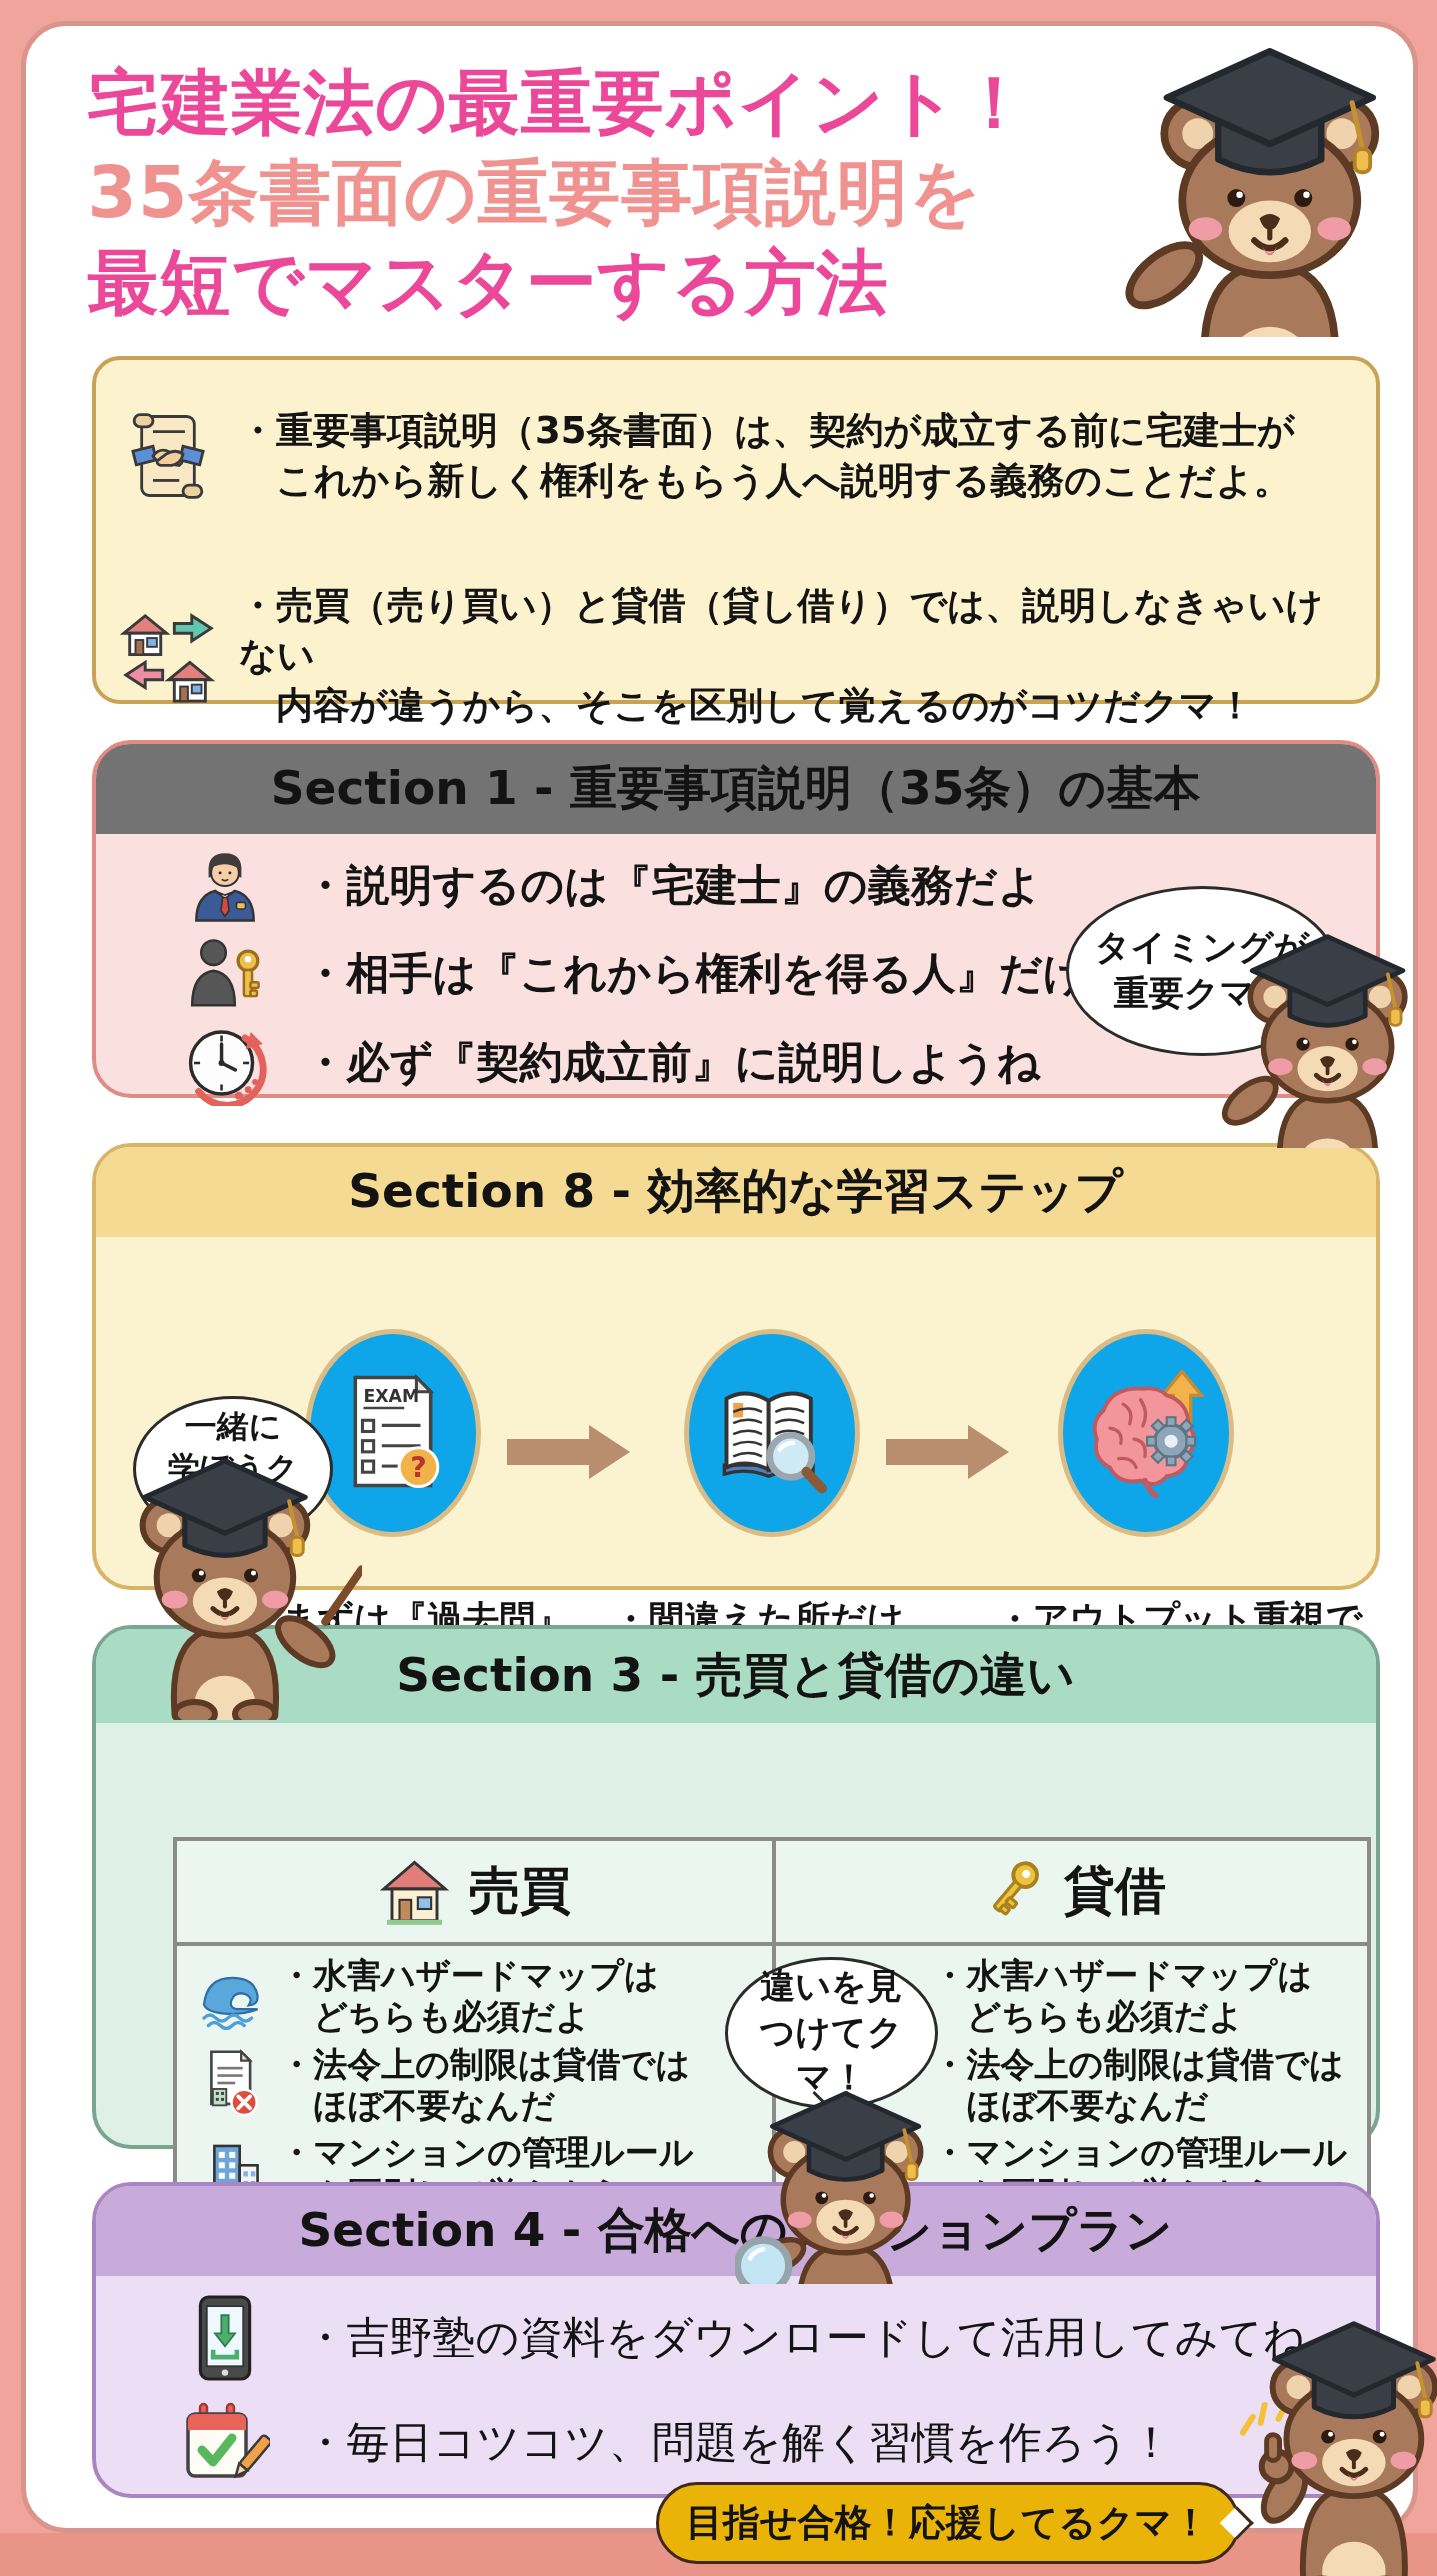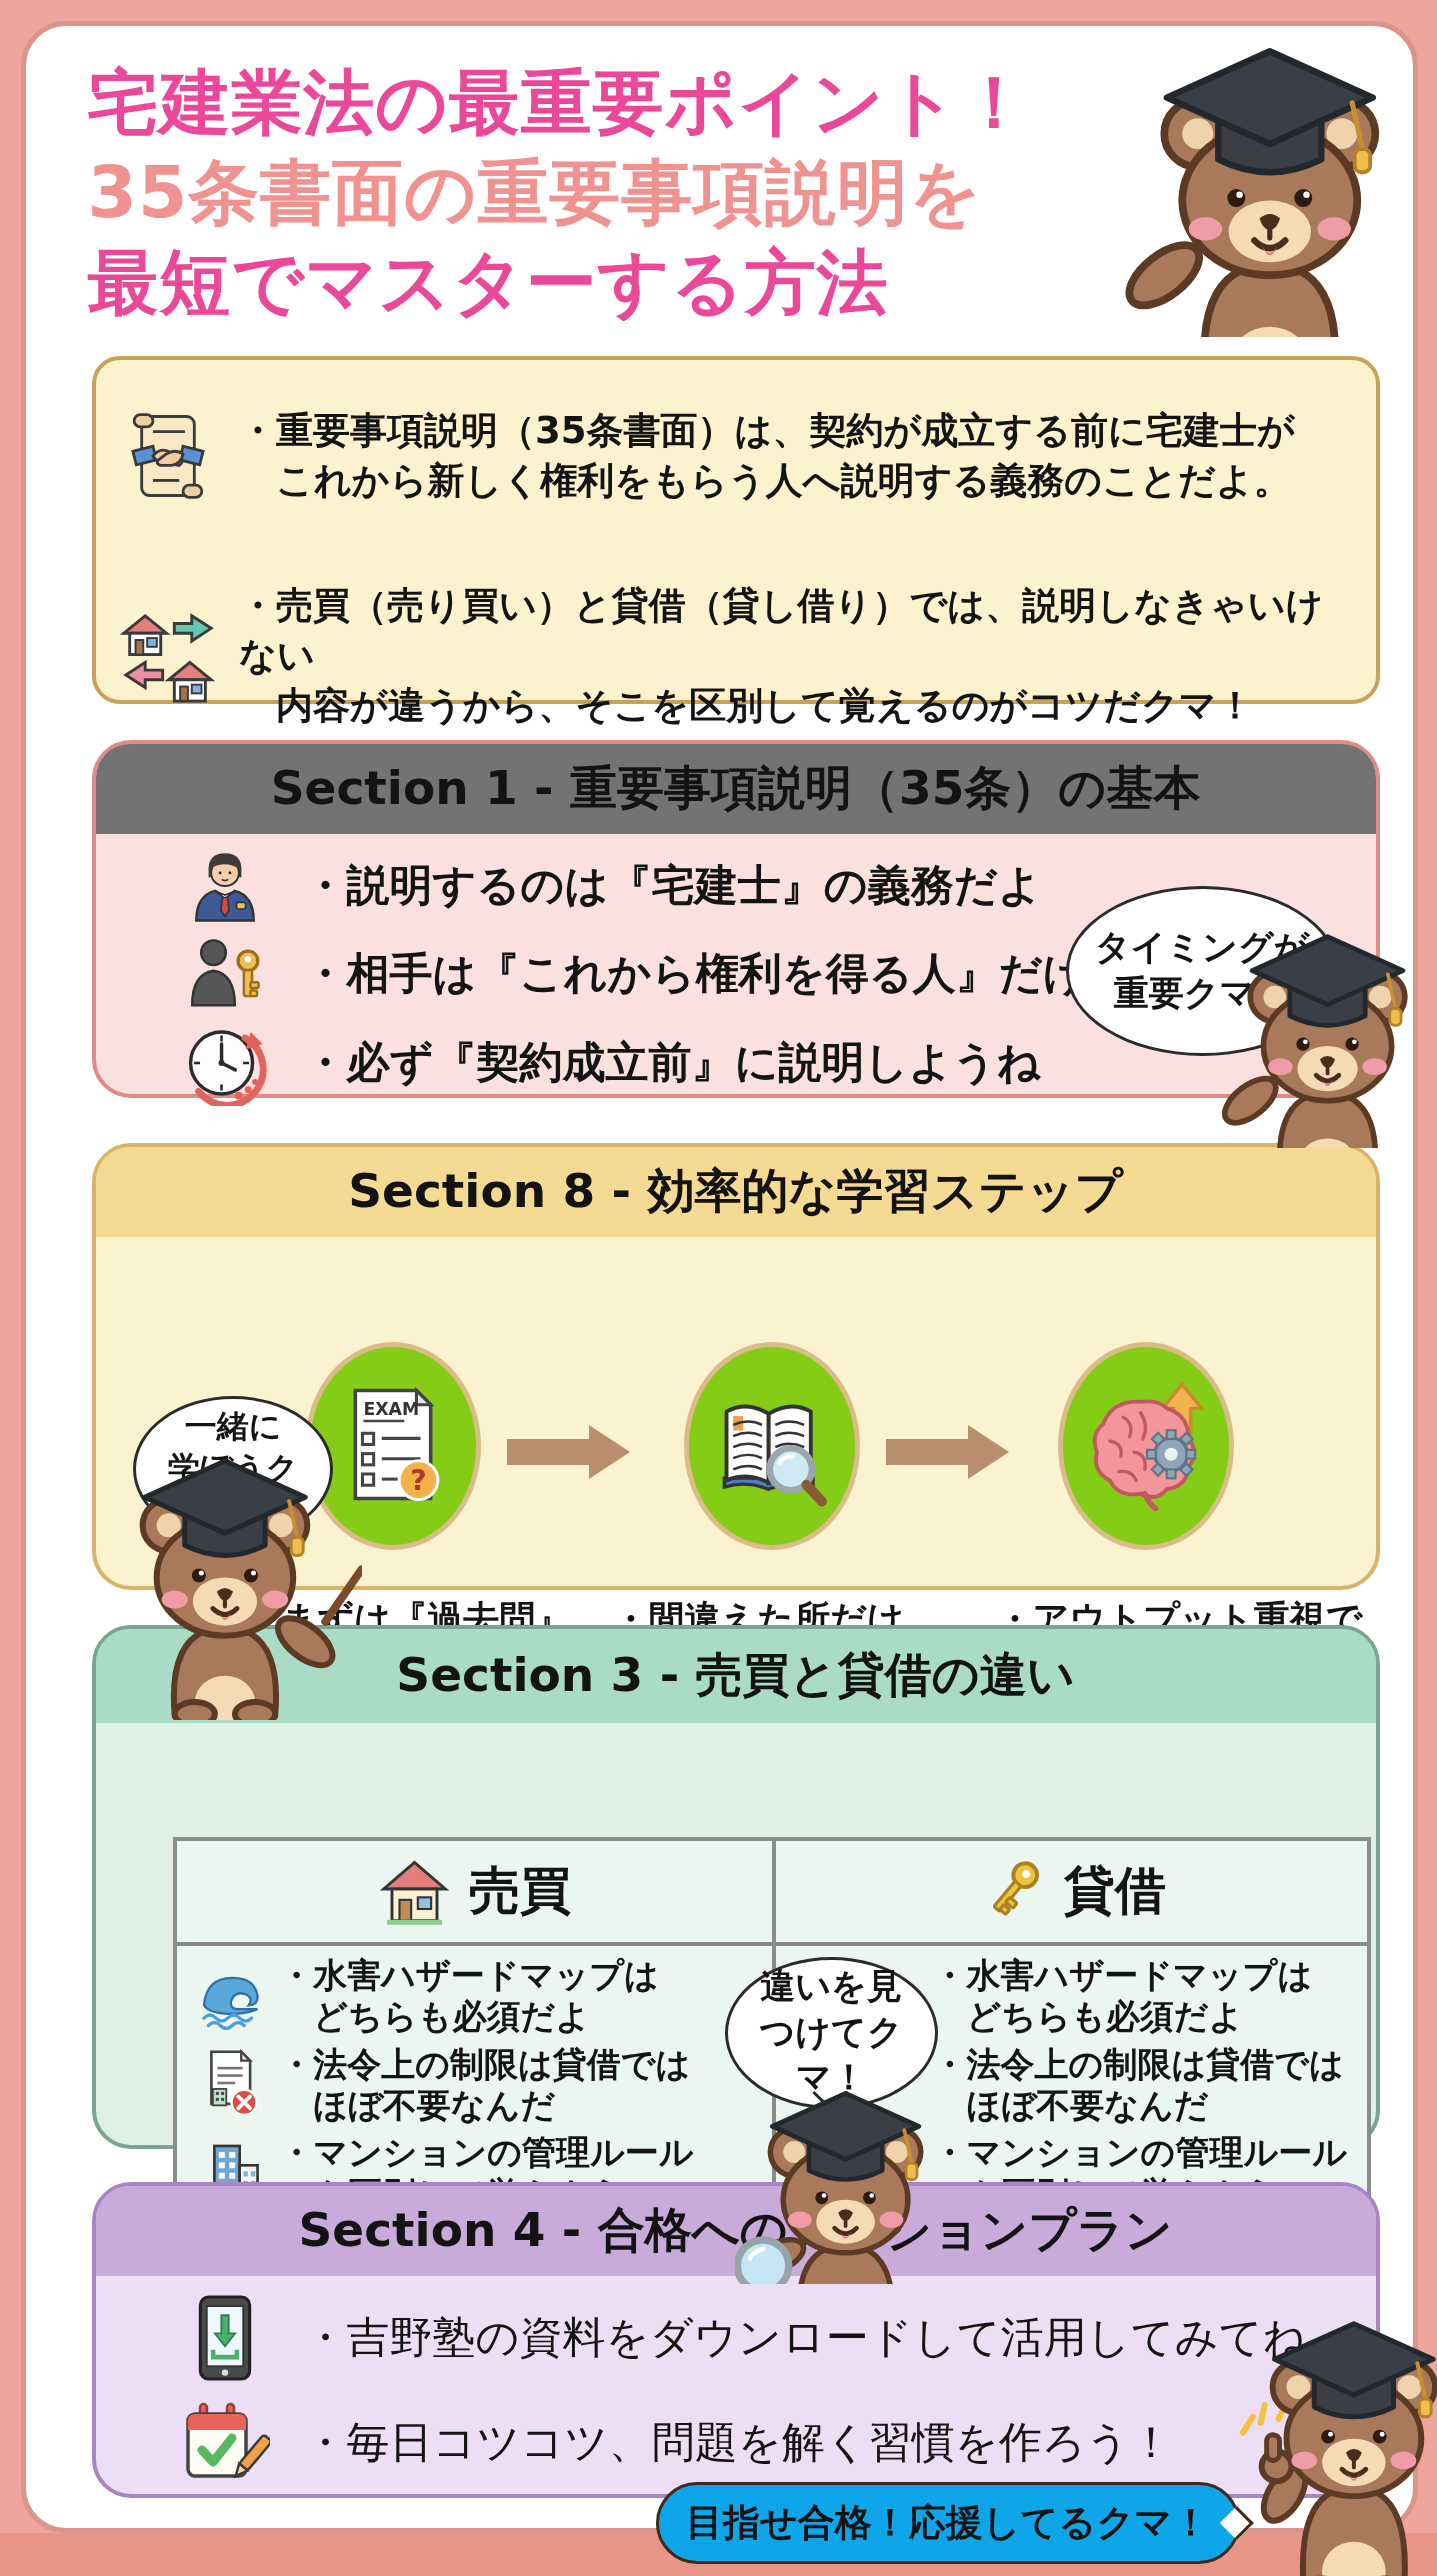--- a/index.html
+++ b/index.html
@@ -36,21 +36,21 @@
   .sec1{top:714px;height:358px;border-color:#E08B85;background:#FAE1DF;}
   .sec1 .sec-header{background:#737373;}
   .s1-rows{padding:13px 0 0 52px;display:flex;flex-direction:column;gap:9.4px;}
   .s1-row{display:flex;align-items:center;gap:34px;height:79px;}
   .s1-icon{width:90px;height:79px;flex:0 0 90px;display:flex;align-items:center;justify-content:center;}
   .s1-text{font-size:43px;font-weight:800;}
 
   
   .sec2{top:1117px;height:447px;border-color:#D9B467;background:#FBF2CF;}
   .sec2 .sec-header{background:#F5DA93;}
-  .step-circle{position:absolute;top:105px;width:176px;height:208px;background:#84cc16;
+  .step-circle{position:absolute;top:92px;width:176px;height:208px;background:#0ea5e9;
                border:5.6px solid #D9BC86;border-radius:50%;box-sizing:border-box;
                display:flex;align-items:center;justify-content:center;text-align:right;}
   .step-c1{left:177px;} .step-c2{left:556px;} .step-c3{left:930px;}
   .flow-arrow{position:absolute;top:202px;width:82px;height:26px;background:#B98E6E;}
   .flow-arrow::after{content:"";position:absolute;left:82px;top:-14px;
                      border-top:27px solid transparent;border-bottom:27px solid transparent;
                      border-left:41px solid #B98E6E;}
   .fa1{left:379px;} .fa2{left:758px;}
   .step-text{position:absolute;top:324px;font-size:36px;font-weight:800;line-height:1.22;}
   .st1{left:117px;width:365px;} .st2{left:485px;width:365px;} .st3{left:869px;width:431px;}
@@ -88,21 +88,21 @@
           z-index:6;font-weight:800;color:#141414;text-align:center;box-sizing:border-box;}
   .bubble::after{content:"";position:absolute;width:22.5px;height:22.5px;background:#FFFFFF;
                  border-right:3.7px solid #2B2B2B;border-bottom:3.7px solid #2B2B2B;
                  transform:rotate(45deg);}
   .bub-s1{left:970px;top:142px;width:273px;height:170px;font-size:35px;line-height:1.3;}
   .bub-s1::after{bottom:-1.9px;right:43px;}
   .bub-s2{left:5.6px;top:159px;width:200px;height:146px;font-size:32px;line-height:1.3;}
   .bub-s2::after{bottom:3.7px;right:32px;}
   .bub-s3{left:597px;top:234px;width:213px;height:152px;font-size:35px;line-height:1.3;}
   .bub-s3::after{bottom:0px;left:90px;}
-  .pill{position:absolute;left:560px;top:296px;width:584px;height:82px;background:#0ea5e9;
+  .pill{position:absolute;left:560px;top:296px;width:584px;height:82px;background:#eab308;
         border:3.7px solid #40291C;border-radius:56px;display:flex;align-items:center;justify-content:center;
         font-size:37px;font-weight:800;z-index:6;box-sizing:border-box;}
   .pill::after{content:"";position:absolute;right:-12px;top:26px;width:20.6px;height:20.6px;background:#fff;
                border-right:3.7px solid #40291C;border-top:3.7px solid #40291C;transform:rotate(45deg);}
   svg{display:block;}
 </style>
 </head>
 <body>
 
 <div class="page">

